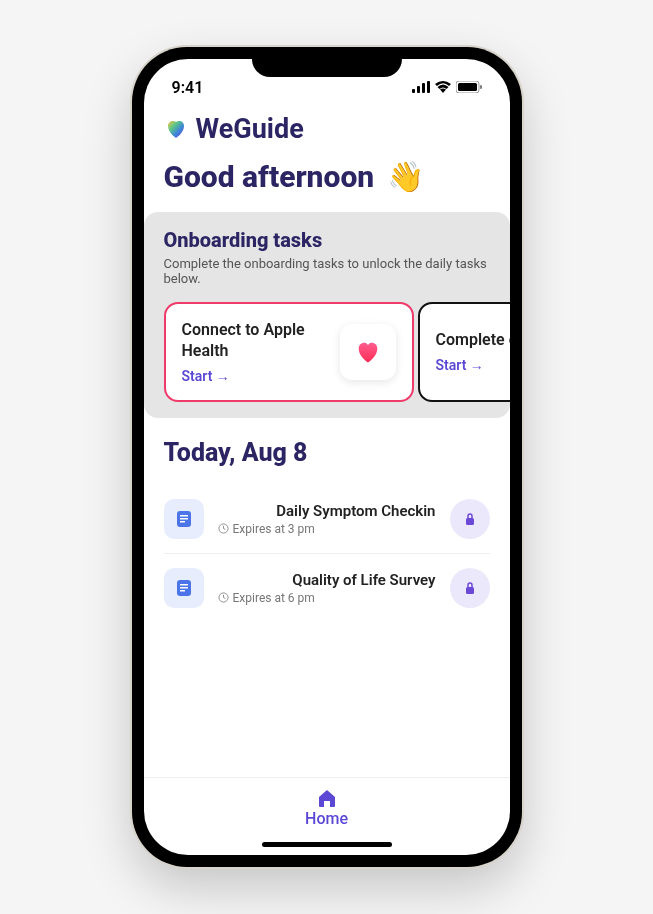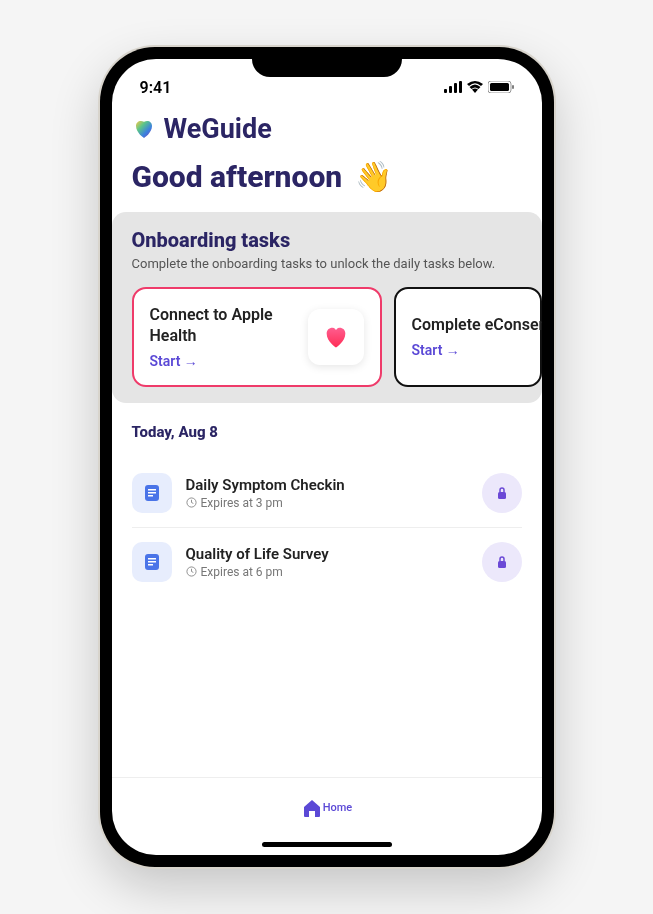--- a/index.html
+++ b/index.html
@@ -6,21 +6,21 @@
   body {
     background: #f5f5f5;
     font-family: -apple-system, BlinkMacSystemFont, "Segoe UI", Roboto, sans-serif;
     display: flex;
     justify-content: center;
     align-items: center;
     min-height: 914px;
     width: 653px;
   }
   .phone-frame {
-    width: 454px;
+    width: 390px;
     height: 820px;
     background: #000;
     border-radius: 55px;
     padding: 12px;
     position: relative;
     box-shadow: 0 0 0 2px #d8d4cc, 0 20px 50px rgba(0,0,0,0.2);
   }
   .phone-screen {
     width: 100%;
     height: 100%;
@@ -99,21 +99,21 @@
     margin-bottom: 4px;
   }
   .section-subtitle {
     font-size: 13px;
     color: #555;
     margin-bottom: 16px;
     padding-right: 20px;
   }
   .cards-row {
     display: flex;
-    gap: 12px;
+    gap: 4px;
     overflow: hidden;
   }
   .onboarding-card {
     background: #fff;
     border-radius: 14px;
     padding: 16px;
     min-width: 250px;
     display: flex;
     align-items: center;
     gap: 12px;
@@ -139,21 +139,21 @@
     height: 56px;
     background: #fff;
     border-radius: 12px;
     box-shadow: 0 2px 8px rgba(0,0,0,0.1);
     display: flex;
     align-items: center;
     justify-content: center;
     font-size: 28px;
   }
   .today-title {
-    font-size: 15px;
+    font-size: 25px;
     font-weight: 800;
     color: #2b2564;
     margin-bottom: 18px;
   }
   .task-item {
     display: flex;
     align-items: center;
     gap: 14px;
     padding: 14px 0;
     border-bottom: 1px solid #eee;
@@ -166,20 +166,21 @@
     border-radius: 10px;
     display: flex;
     align-items: center;
     justify-content: center;
   }
   .task-body { flex: 1; }
   .task-title {
     font-size: 15px;
     font-weight: 600;
     color: #222;
+    text-align: right;
   }
   .task-meta {
     font-size: 12px;
     color: #777;
     display: flex;
     align-items: center;
     gap: 4px;
     margin-top: 2px;
   }
   .task-lock {
@@ -193,25 +194,25 @@
   }
   .tab-bar {
     height: 78px;
     border-top: 1px solid #eee;
     display: flex;
     padding-bottom: 18px;
   }
   .tab {
     flex: 1;
     display: flex;
-    flex-direction: row;
+    flex-direction: column;
     align-items: center;
     justify-content: center;
     gap: 0;
-    font-size: 11px;
+    font-size: 16px;
     font-weight: 500;
   }
   .tab-active { color: #5b49d6; }
   .tab-inactive { color: #888; }
   .home-indicator {
     position: absolute;
     bottom: 8px;
     left: 50%;
     transform: translateX(-50%);
     width: 130px;

